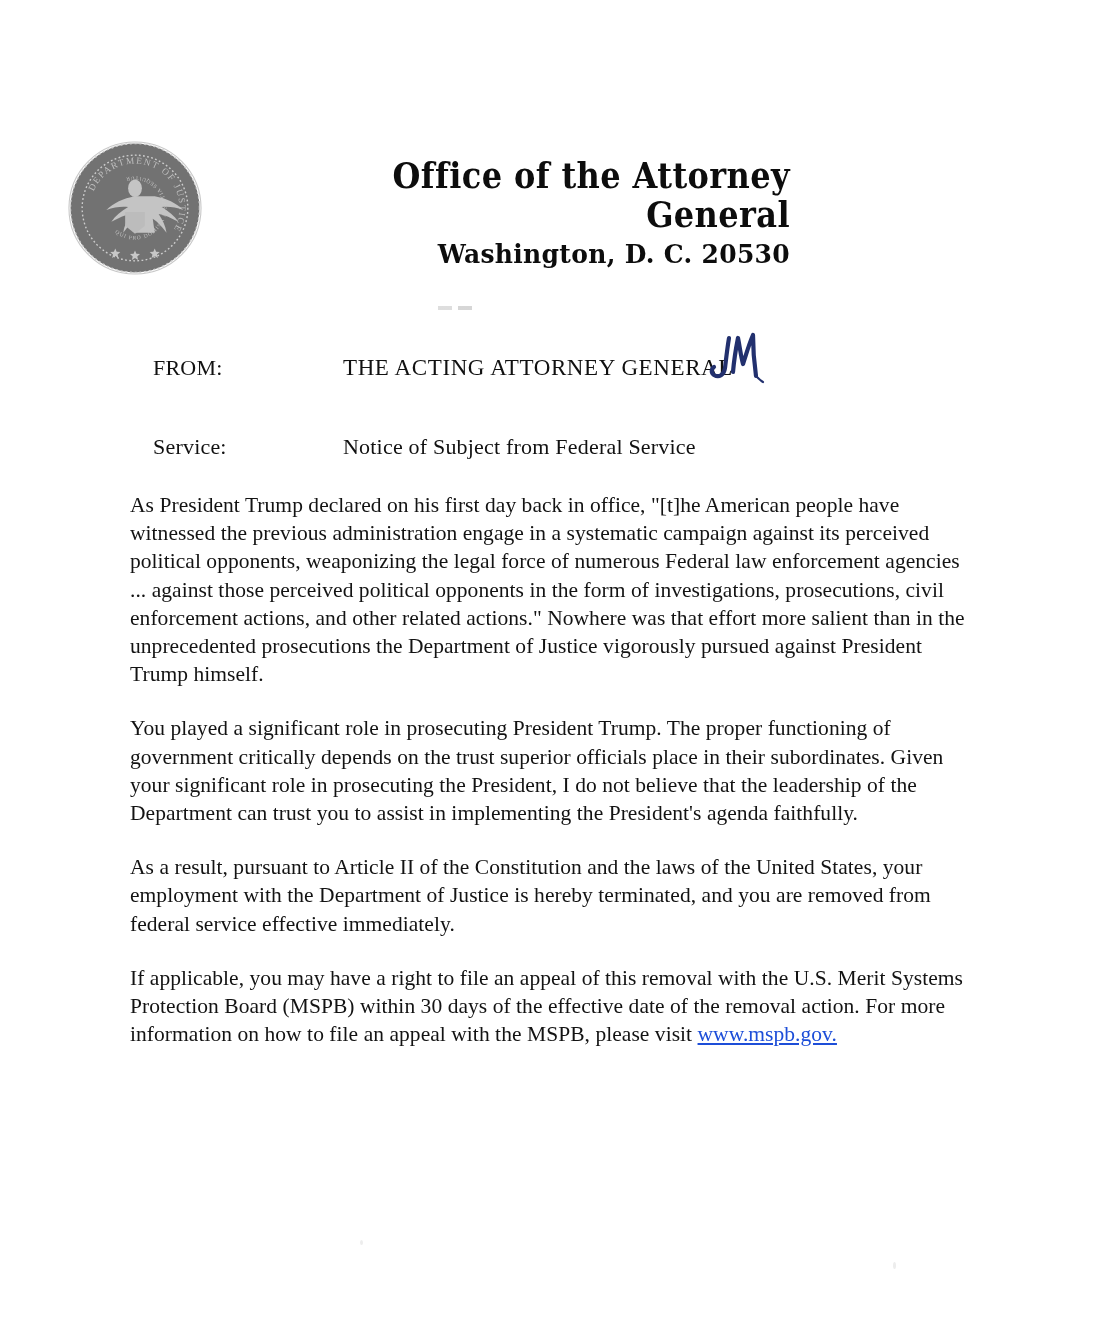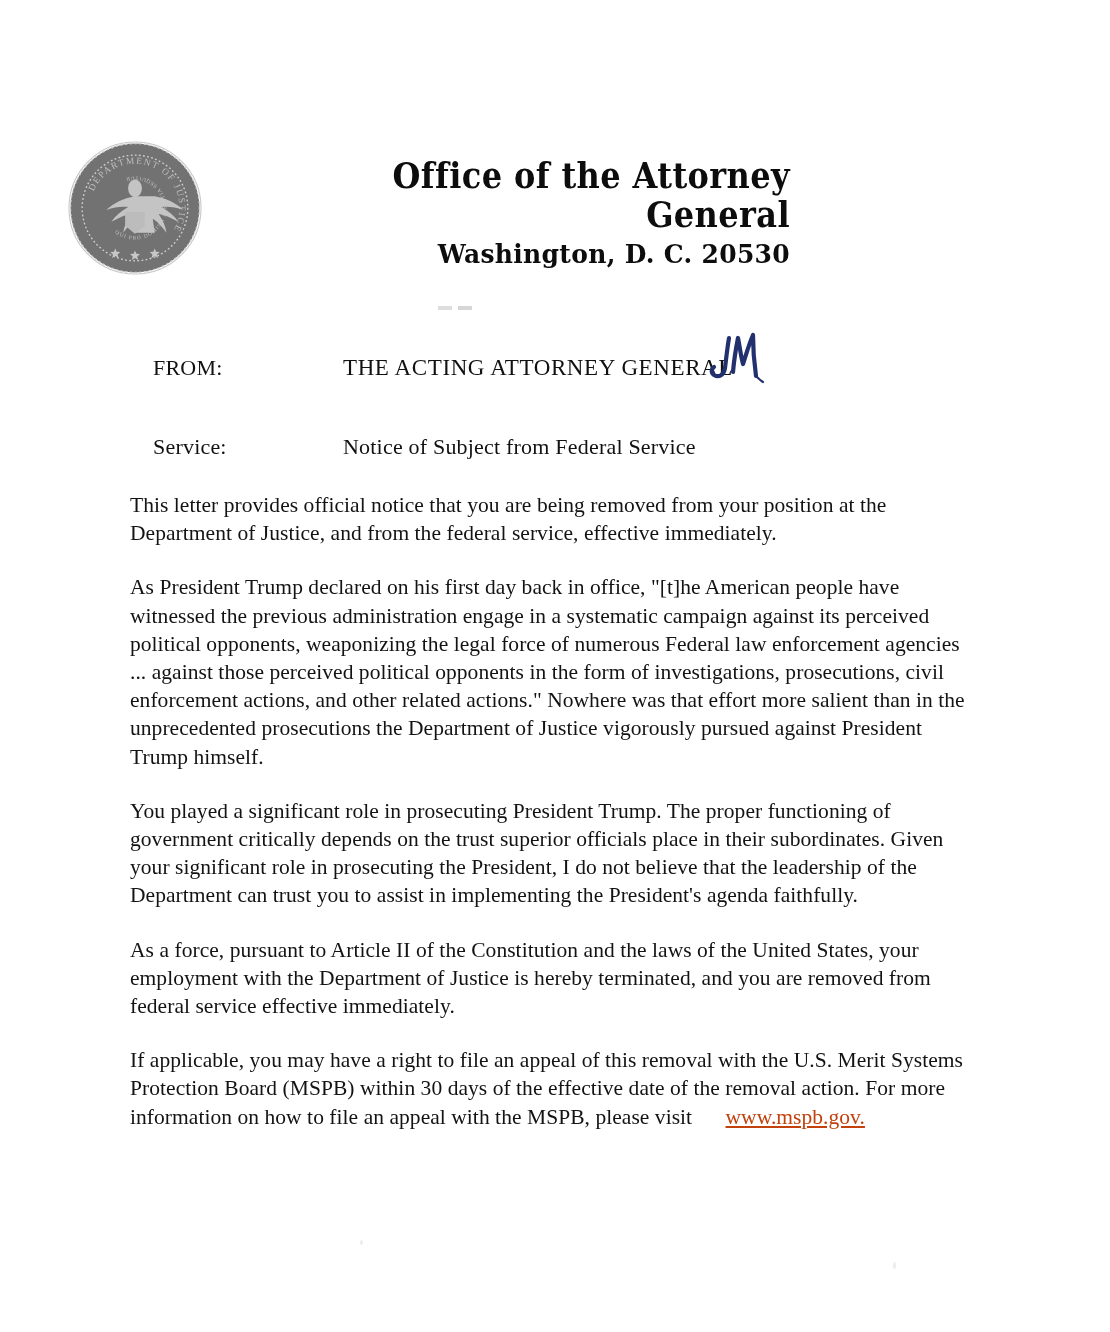--- a/index.html
+++ b/index.html
@@ -129,24 +129,23 @@
   .body-copy p {
     margin: 0 0 26px 0;
     font-size: 21.5px;
     line-height: 28.2px;
     text-align: left;
     letter-spacing: .05px;
     color: #131313;
   }
   .body-copy p:last-child { margin-bottom: 0; }
   .body-copy a.link {
-    color: #c2410c;
+    color: #1d4ed8;
     text-decoration: underline;
     text-underline-offset: 2px;
-    margin-left: 28px;
   }
 </style>
 </head>
 <body>
 
 <div class="page">
 
   <div class="seal">
     <svg viewBox="0 0 140 140" aria-hidden="true">
       <g fill="none" stroke="#9a9a9a" stroke-width="1.1">
@@ -209,20 +208,19 @@
       </g>
     </svg>
   </div>
 
   <div class="memo-row" id="row-subject">
     <span class="label">Service:</span>
     <span class="value">Notice of Subject from Federal Service</span>
   </div>
 
   <div class="body-copy">
-    <p>This letter provides official notice that you are being removed from your position at the Department of Justice, and from the federal service, effective immediately.</p>
     <p>As President Trump declared on his first day back in office, "[t]he American people have witnessed the previous administration engage in a systematic campaign against its perceived political opponents, weaponizing the legal force of numerous Federal law enforcement agencies ... against those perceived political opponents in the form of investigations, prosecutions, civil enforcement actions, and other related actions." Nowhere was that effort more salient than in the unprecedented prosecutions the Department of Justice vigorously pursued against President Trump himself.</p>
     <p>You played a significant role in prosecuting President Trump. The proper functioning of government critically depends on the trust superior officials place in their subordinates. Given your significant role in prosecuting the President, I do not believe that the leadership of the Department can trust you to assist in implementing the President's agenda faithfully.</p>
-    <p>As a force, pursuant to Article II of the Constitution and the laws of the United States, your employment with the Department of Justice is hereby terminated, and you are removed from federal service effective immediately.</p>
+    <p>As a result, pursuant to Article II of the Constitution and the laws of the United States, your employment with the Department of Justice is hereby terminated, and you are removed from federal service effective immediately.</p>
     <p><span>If applicable, you may have a right to file an appeal of this removal with the U.S. Merit Systems Protection Board (MSPB) within 30 days of the effective date of the removal action. For more information on how to file an appeal with the MSPB, please visit </span><a class="link" href="#">www.mspb.gov.</a></p>
   </div>
 
 </div>
 
 </body></html>

